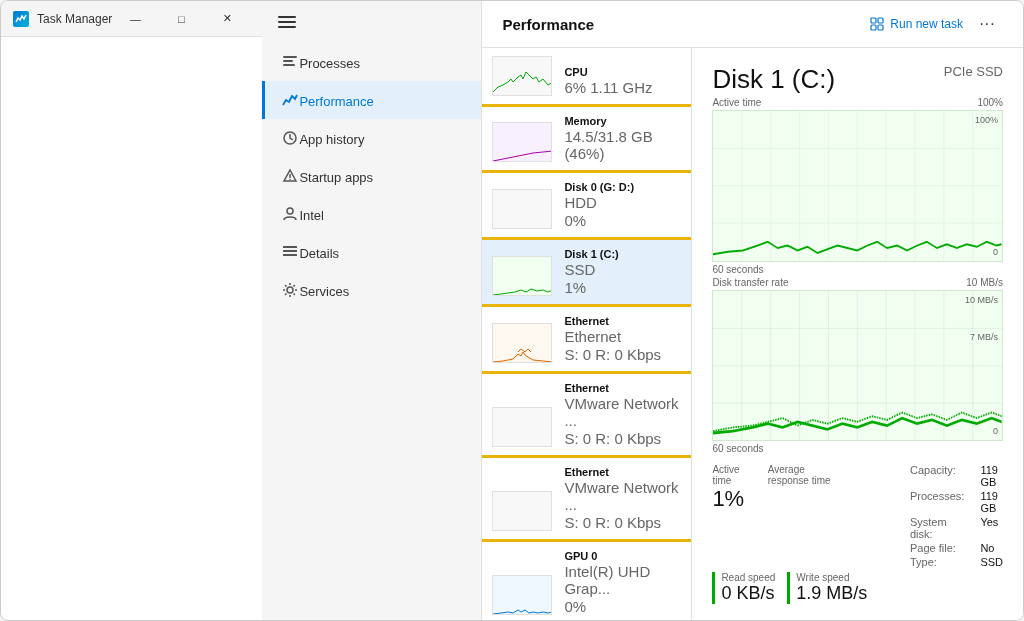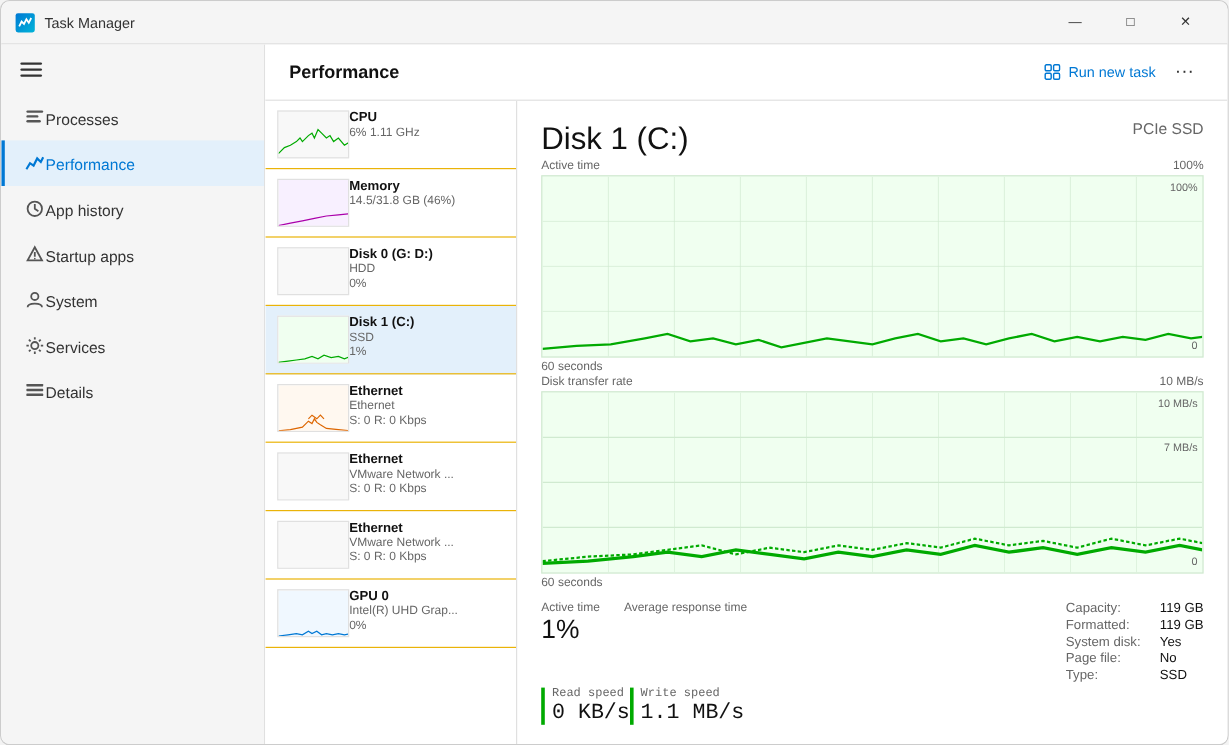--- a/index.html
+++ b/index.html
@@ -13,21 +13,21 @@
       flex-direction: column;
     }
     .window {
       width: 1024px;
       height: 621px;
       background: #fff;
       border: 1px solid #ccc;
       border-radius: 8px;
       overflow: hidden;
       display: flex;
-      flex-direction: column;
+      flex-direction: row;
     }
     .titlebar {
       height: 36px;
       background: #f5f5f5;
       display: flex;
       align-items: center;
       padding: 0 12px;
       border-bottom: 1px solid #e0e0e0;
       flex-shrink: 0;
     }
@@ -143,39 +143,39 @@
     .left-panel {
       width: 210px;
       border-right: 1px solid #e0e0e0;
       overflow-y: auto;
       flex-shrink: 0;
     }
     .left-panel::-webkit-scrollbar { width: 6px; }
     .left-panel::-webkit-scrollbar-thumb { background: #ccc; border-radius: 3px; }
     .perf-item {
       display: flex;
-      align-items: flex-start;
+      align-items: flex-end;
       padding: 8px 10px;
       cursor: pointer;
-      border-bottom: 1px solid #eab308;
-      gap: 0;
+      border-bottom: 3px solid #eab308;
+      gap: 12px;
     }
     .perf-item.active { background: #e3f0fb; }
     .perf-thumb {
       width: 60px;
       height: 40px;
       background: #f8f8f8;
       border: 1px solid #e0e0e0;
       flex-shrink: 0;
       position: relative;
       overflow: hidden;
     }
     .perf-info { flex: 1; min-width: 0; }
     .perf-name { font-size: 11px; font-weight: 600; color: #111; }
-    .perf-detail { font-size: 10px; color: #666; margin-top: 1px; }
+    .perf-detail { font-size: 15px; color: #666; margin-top: 1px; }
     .right-panel {
       flex: 1;
       padding: 16px 20px;
       overflow: hidden;
       display: flex;
       flex-direction: column;
     }
     .disk-header {
       display: flex;
       justify-content: space-between;
@@ -215,22 +215,22 @@
       display: flex;
       gap: 20px;
       margin-top: 8px;
       flex-shrink: 0;
     }
     .stat-block { }
     .stat-label { font-size: 10px; color: #666; }
     .stat-value { font-size: 22px; font-weight: 300; color: #111; }
     .speed-block {
       display: flex;
+      gap: 12px;
       margin-top: 4px;
-      font-family: Liberation Mono, monospace;
     }
     .speed-item {
       border-left: 3px solid #00aa00;
       padding-left: 6px;
     }
     .speed-label { font-size: 10px; color: #666; }
     .speed-value { font-size: 18px; font-weight: 400; color: #111; }
     .right-stats {
       margin-left: auto;
       display: grid;
@@ -314,42 +314,42 @@
         <span>Startup apps</span>
       </div>
 
       <div class="nav-item">
         <div class="nav-icon">
           <svg width="16" height="16" viewBox="0 0 16 16">
               <circle cx="8" cy="5" r="3" fill="none" stroke="#555" stroke-width="1.5"></circle>
               <path d="M2 14 C2 10 14 10 14 14" fill="none" stroke="#555" stroke-width="1.5"></path>
             </svg>
         </div>
-        <span>System</span>
-      </div>
-
-      <div class="nav-item">
-        <div class="nav-icon">
-          <svg width="16" height="16" viewBox="0 0 16 16">
-              <circle cx="8" cy="8" r="3" fill="none" stroke="#555" stroke-width="1.5"></circle>
-              <path d="M8 1 L8 3 M8 13 L8 15 M1 8 L3 8 M13 8 L15 8 M3.1 3.1 L4.5 4.5 M11.5 11.5 L12.9 12.9 M12.9 3.1 L11.5 4.5 M4.5 11.5 L3.1 12.9" fill="none" stroke="#555" stroke-width="1.5"></path>
-            </svg>
-        </div>
-        <span>Services</span>
+        <span>Intel</span>
       </div>
 
       <div class="nav-item">
         <div class="nav-icon">
           <svg width="16" height="16" viewBox="0 0 16 16">
               <rect x="1" y="2" width="14" height="2" rx="0.5" fill="#555"></rect>
               <rect x="1" y="6" width="14" height="2" rx="0.5" fill="#555"></rect>
               <rect x="1" y="10" width="14" height="2" rx="0.5" fill="#555"></rect>
             </svg>
         </div>
         <span>Details</span>
+      </div>
+
+      <div class="nav-item">
+        <div class="nav-icon">
+          <svg width="16" height="16" viewBox="0 0 16 16">
+              <circle cx="8" cy="8" r="3" fill="none" stroke="#555" stroke-width="1.5"></circle>
+              <path d="M8 1 L8 3 M8 13 L8 15 M1 8 L3 8 M13 8 L15 8 M3.1 3.1 L4.5 4.5 M11.5 11.5 L12.9 12.9 M12.9 3.1 L11.5 4.5 M4.5 11.5 L3.1 12.9" fill="none" stroke="#555" stroke-width="1.5"></path>
+            </svg>
+        </div>
+        <span>Services</span>
       </div>
 
       <div class="nav-spacer"></div>
 
     </div>
 
     <div class="main">
       <div class="main-header">
         <span class="main-header-title">Performance</span>
         <div class="run-new-task">
@@ -548,40 +548,40 @@
               <div class="stat-label">Active time</div>
               <div class="stat-value">1%</div>
             </div>
             <div class="stat-block">
               <div class="stat-label">Average response time</div>
             </div>
             <div style="margin-left: auto;">
               <div class="right-stats">
                 <span class="rs-label">Capacity:</span>
                 <span class="rs-value">119 GB</span>
-                <span class="rs-label">Formatted:</span>
+                <span class="rs-label">Processes:</span>
                 <span class="rs-value">119 GB</span>
                 <span class="rs-label">System disk:</span>
                 <span class="rs-value">Yes</span>
                 <span class="rs-label">Page file:</span>
                 <span class="rs-value">No</span>
                 <span class="rs-label">Type:</span>
                 <span class="rs-value">SSD</span>
               </div>
             </div>
           </div>
 
           <div class="speed-block">
             <div class="speed-item">
               <div class="speed-label">Read speed</div>
               <div class="speed-value">0 KB/s</div>
             </div>
             <div class="speed-item">
               <div class="speed-label">Write speed</div>
-              <div class="speed-value">1.1 MB/s</div>
+              <div class="speed-value">1.9 MB/s</div>
             </div>
           </div>
 
         </div>
       </div>
     </div>
   </div>
 </div>
 
 </body></html>

